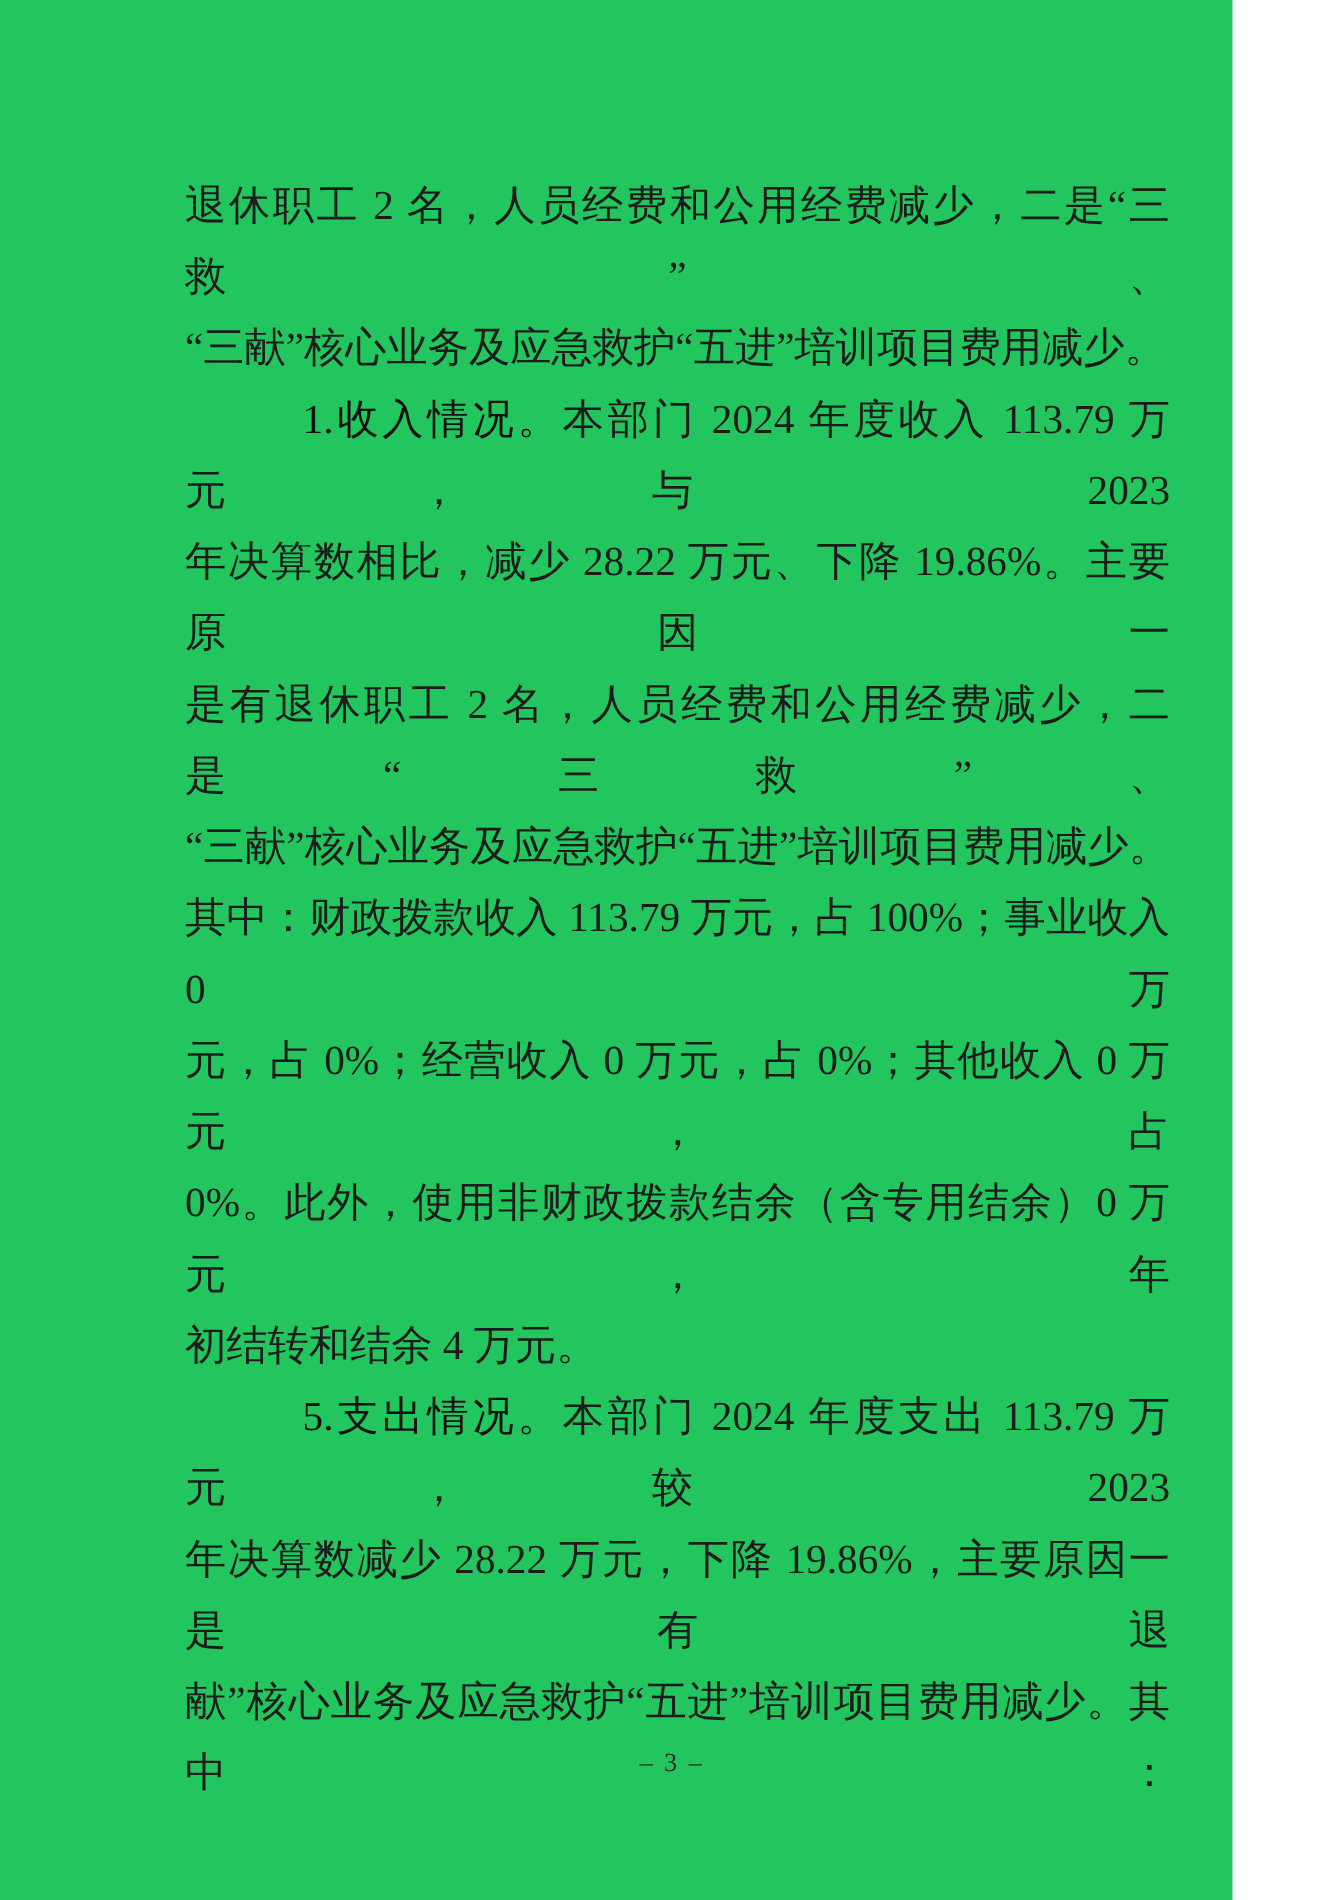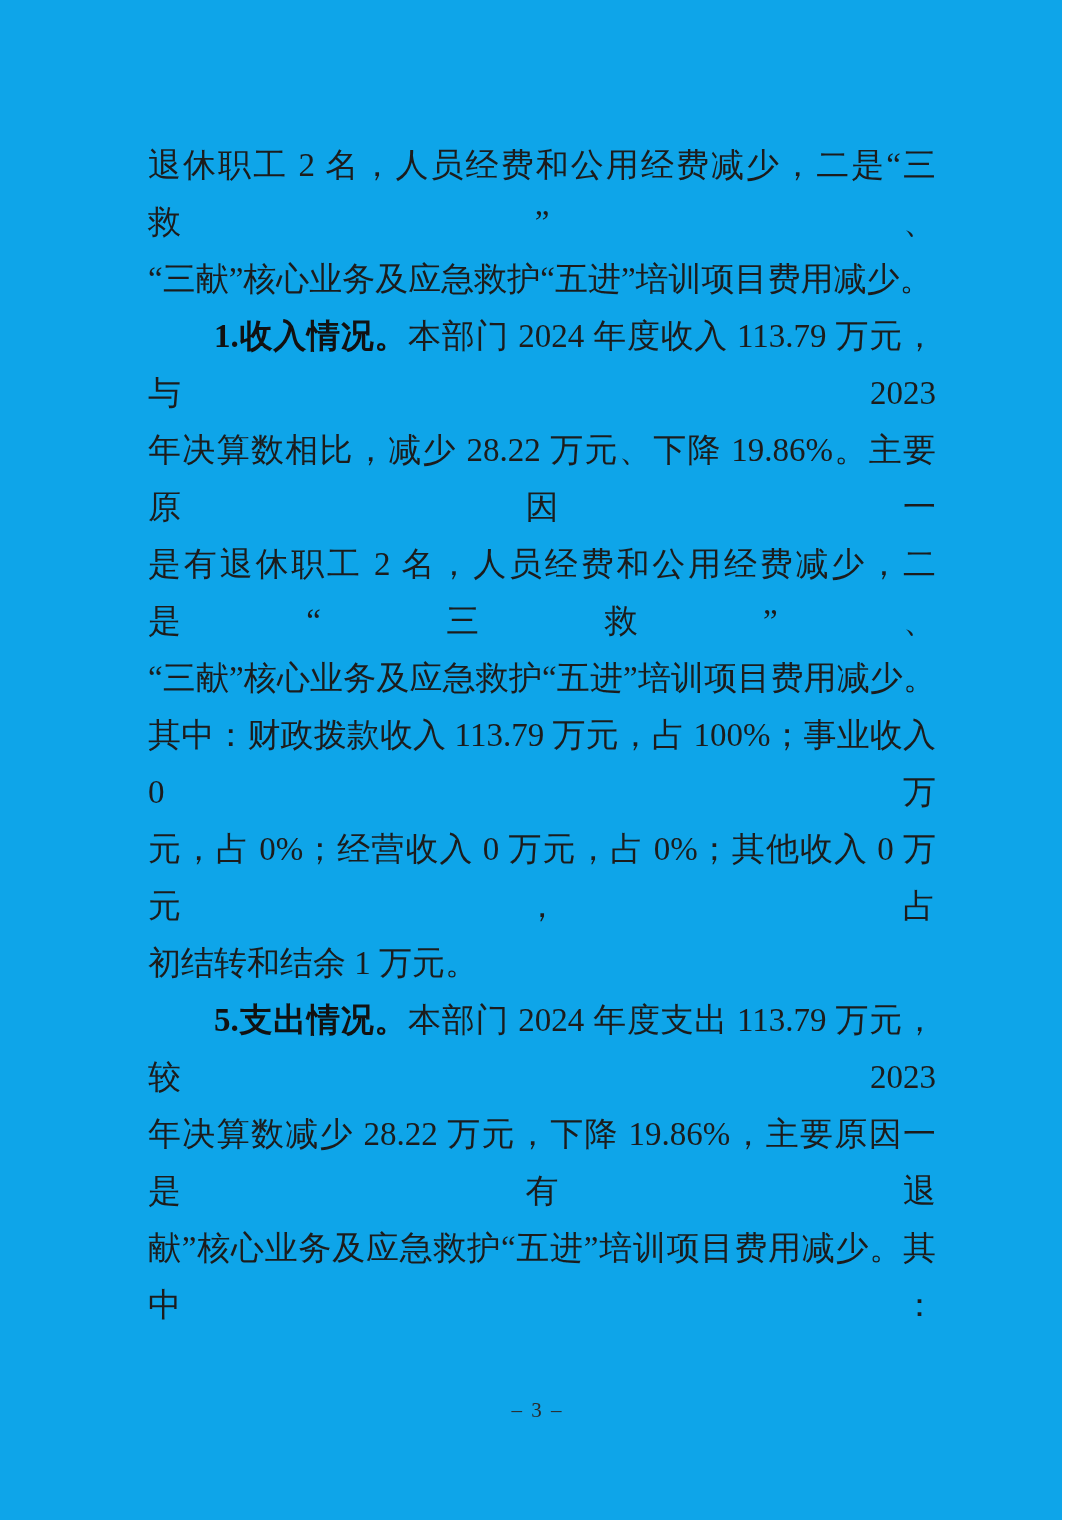--- a/index.html
+++ b/index.html
@@ -7,22 +7,22 @@
     width: 1075px; height: 1520px;
     background: #ffffff;
     font-family: "Liberation Serif", "DejaVu Serif", serif;
     color: #1c1c1c;
     position: relative;
     overflow: hidden;
   }
   .page {
     position: absolute;
     left: 0; top: 0;
-    width: 1062px; height: 1520px;
-    background: #0ea5e9;
+    width: 986px; height: 1520px;
+    background: #22c55e;
   }
   .content {
     position: absolute;
     left: 148px;
     top: 137px;
     width: 788px;
     font-size: 33px;
     line-height: 57px;
   }
   .block { margin: 0; }
@@ -30,22 +30,23 @@
     min-height: 57px;
   }
   .line.justify {
     text-align: justify;
     text-align-last: justify;
   }
   .line.indent {
     text-indent: 66px;
   }
   .seg.bold {
-    font-weight: 700;
+    font-weight: 400;
     color: #111111;
+    margin-left: 28px;
   }
   .footer {
     position: absolute;
     left: 0;
     top: 1398px;
     width: 1075px;
     text-align: center;
   }
   .pagenum {
     font-size: 21px;
@@ -63,21 +64,22 @@
         <div class="line justify"><span class="seg">退休职工 2 名，人员经费和公用经费减少，二是“三救”、</span></div>
         <div class="line"><span class="seg">“三献”核心业务及应急救护“五进”培训项目费用减少。</span></div>
       </div>
       <div class="block">
         <div class="line justify indent"><span class="seg bold">1.收入情况。</span><span class="seg">本部门 2024 年度收入 113.79 万元，与 2023</span></div>
         <div class="line justify"><span class="seg">年决算数相比，减少 28.22 万元、下降 19.86%。主要原因一</span></div>
         <div class="line justify"><span class="seg">是有退休职工 2 名，人员经费和公用经费减少，二是“三救”、</span></div>
         <div class="line justify"><span class="seg">“三献”核心业务及应急救护“五进”培训项目费用减少。</span></div>
         <div class="line justify"><span class="seg">其中：财政拨款收入 113.79 万元，占 100%；事业收入 0 万</span></div>
         <div class="line justify"><span class="seg">元，占 0%；经营收入 0 万元，占 0%；其他收入 0 万元，占</span></div>
-        <div class="line"><span class="seg">初结转和结余 1 万元。</span></div>
+        <div class="line justify"><span class="seg">0%。此外，使用非财政拨款结余（含专用结余）0 万元，年</span></div>
+        <div class="line"><span class="seg">初结转和结余 4 万元。</span></div>
       </div>
       <div class="block">
         <div class="line justify indent"><span class="seg bold">5.支出情况。</span><span class="seg">本部门 2024 年度支出 113.79 万元，较 2023</span></div>
         <div class="line justify"><span class="seg">年决算数减少 28.22 万元，下降 19.86%，主要原因一是有退</span></div>
         <div class="line justify"><span class="seg">献”核心业务及应急救护“五进”培训项目费用减少。其中：</span></div>
       </div>
     </div>
   <div class="footer">
     <span class="pagenum">– 3 –</span>
   </div>

